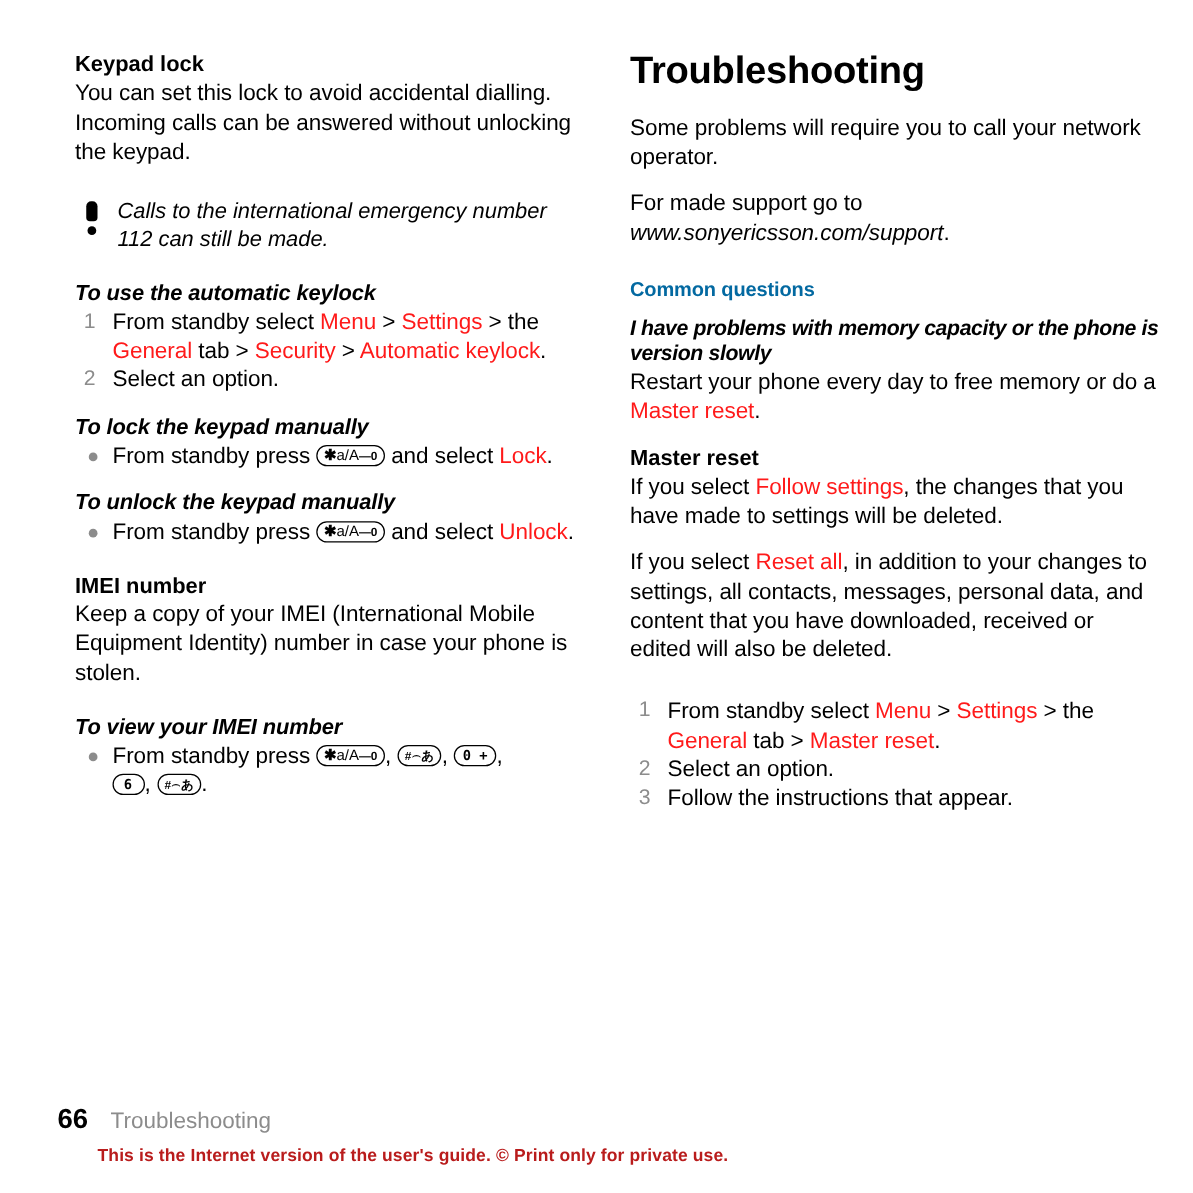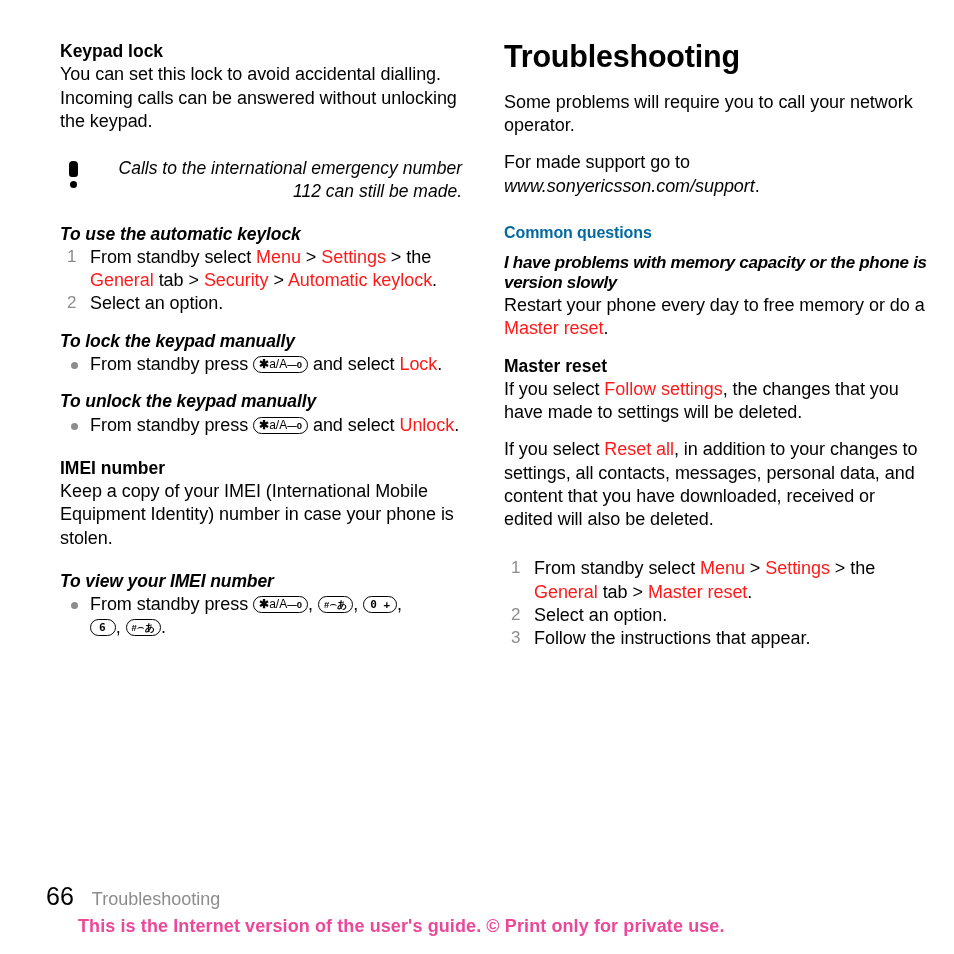--- a/index.html
+++ b/index.html
@@ -124,21 +124,20 @@
     width: 7px;
     height: 7px;
     background: #000;
     border-radius: 50%;
   }
   .note-text {
     font-size: 17.5px;
     font-style: italic;
     line-height: 1.3;
     flex: 1;
-    text-align: right;
   }
 
   
   ol.steps, ul.bullets {
     list-style: none;
     margin: 0;
     padding: 0;
   }
   ol.steps > li, ul.bullets > li {
     position: relative;
@@ -200,36 +199,36 @@
   }
   .footer-line {
     position: absolute;
     left: 46px;
     top: 8px;
     display: flex;
     align-items: baseline;
     gap: 18px;
   }
   .footer-pageno {
-    font-size: 25px;
-    font-weight: normal;
+    font-size: 22px;
+    font-weight: bold;
     color: #000;
   }
   .footer-chapter {
     font-size: 18px;
     color: #8c8c8c;
     letter-spacing: 0px;
   }
   .footer-watermark {
     position: absolute;
     left: 78px;
     top: 42px;
-    font-size: 18px;
-    font-weight: bold;
-    color: #ec4899;
+    font-size: 14px;
+    font-weight: bold;
+    color: #b91c1c;
     letter-spacing: 0.1px;
   }
 </style>
 </head>
 <body>
 
 <div class="page">
 
   <div class="columns">
 

